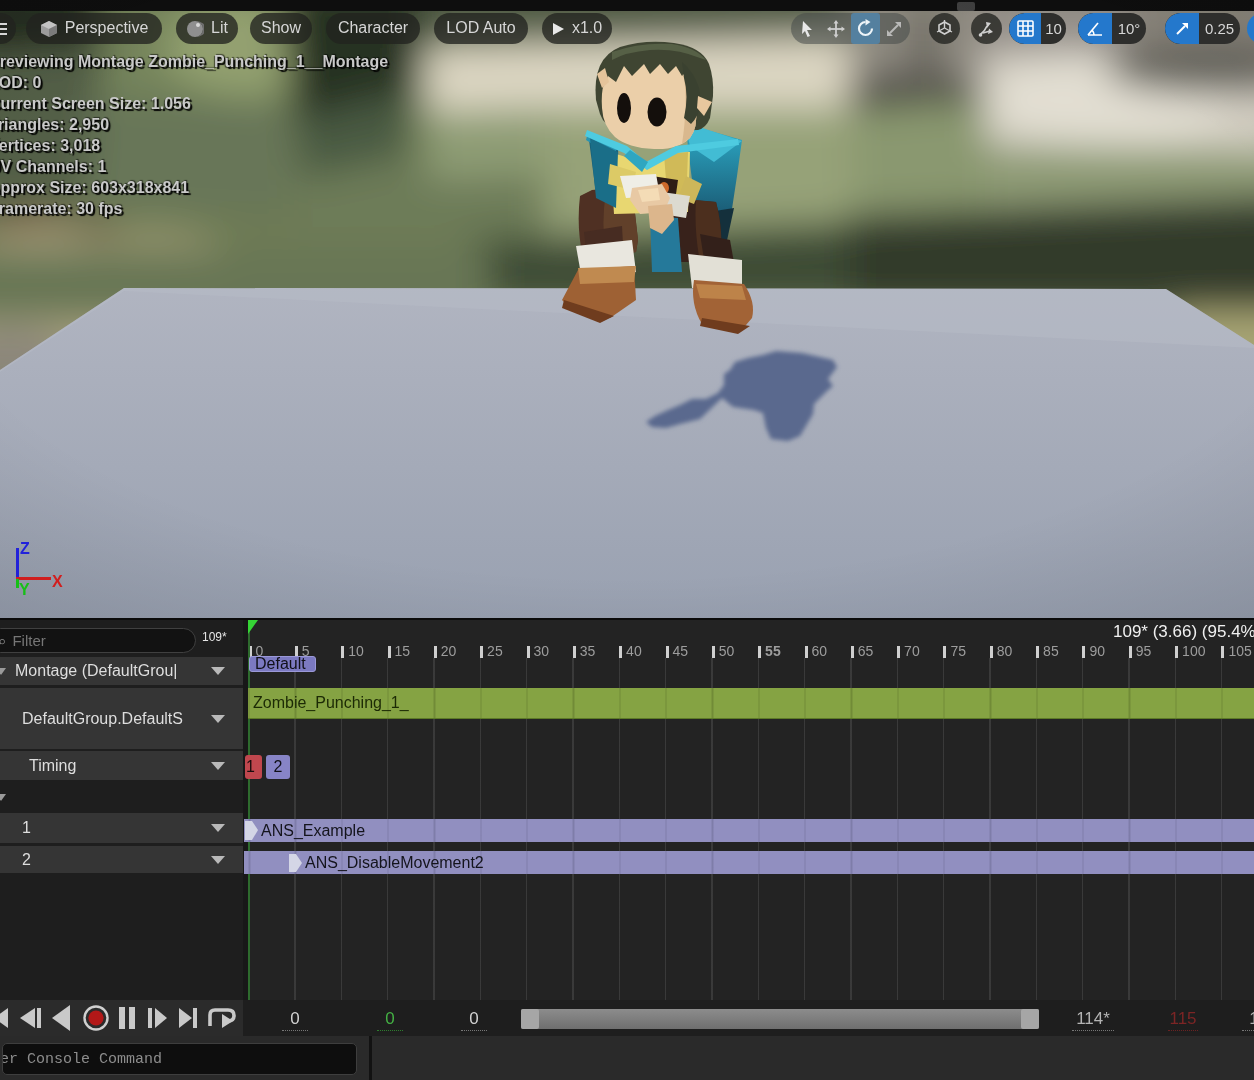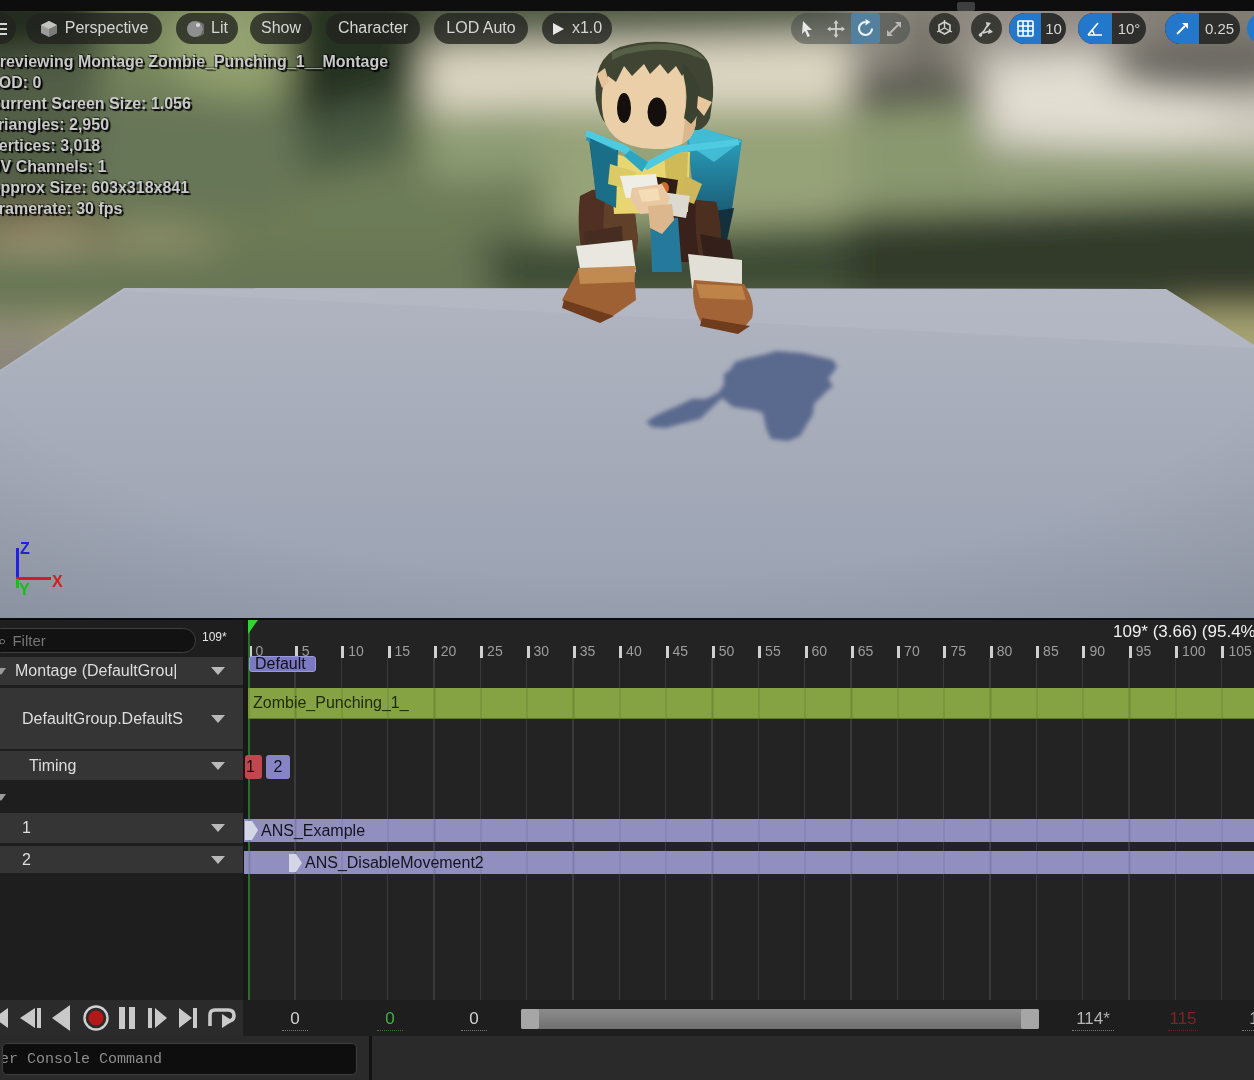--- a/index.html
+++ b/index.html
@@ -356,21 +356,21 @@
         <div class="tnum2" style="left:285.5px;">30</div>
         <div class="tick" style="left:324.8px;"></div>
         <div class="tnum2" style="left:331.8px;">35</div>
         <div class="tick" style="left:371.1px;"></div>
         <div class="tnum2" style="left:378.1px;">40</div>
         <div class="tick" style="left:417.5px;"></div>
         <div class="tnum2" style="left:424.5px;">45</div>
         <div class="tick" style="left:463.8px;"></div>
         <div class="tnum2" style="left:470.8px;">50</div>
         <div class="tick" style="left:510.1px;"></div>
-        <div class="tnum2" style="left:517.1px;">55</div>
+        <div class="tnum2" style="left:517.1px;font-weight:bold;">55</div>
         <div class="tick" style="left:556.5px;"></div>
         <div class="tnum2" style="left:563.5px;">60</div>
         <div class="tick" style="left:602.8px;"></div>
         <div class="tnum2" style="left:609.8px;">65</div>
         <div class="tick" style="left:649.1px;"></div>
         <div class="tnum2" style="left:656.1px;">70</div>
         <div class="tick" style="left:695.4px;"></div>
         <div class="tnum2" style="left:702.4px;">75</div>
         <div class="tick" style="left:741.8px;"></div>
         <div class="tnum2" style="left:748.8px;">80</div>

